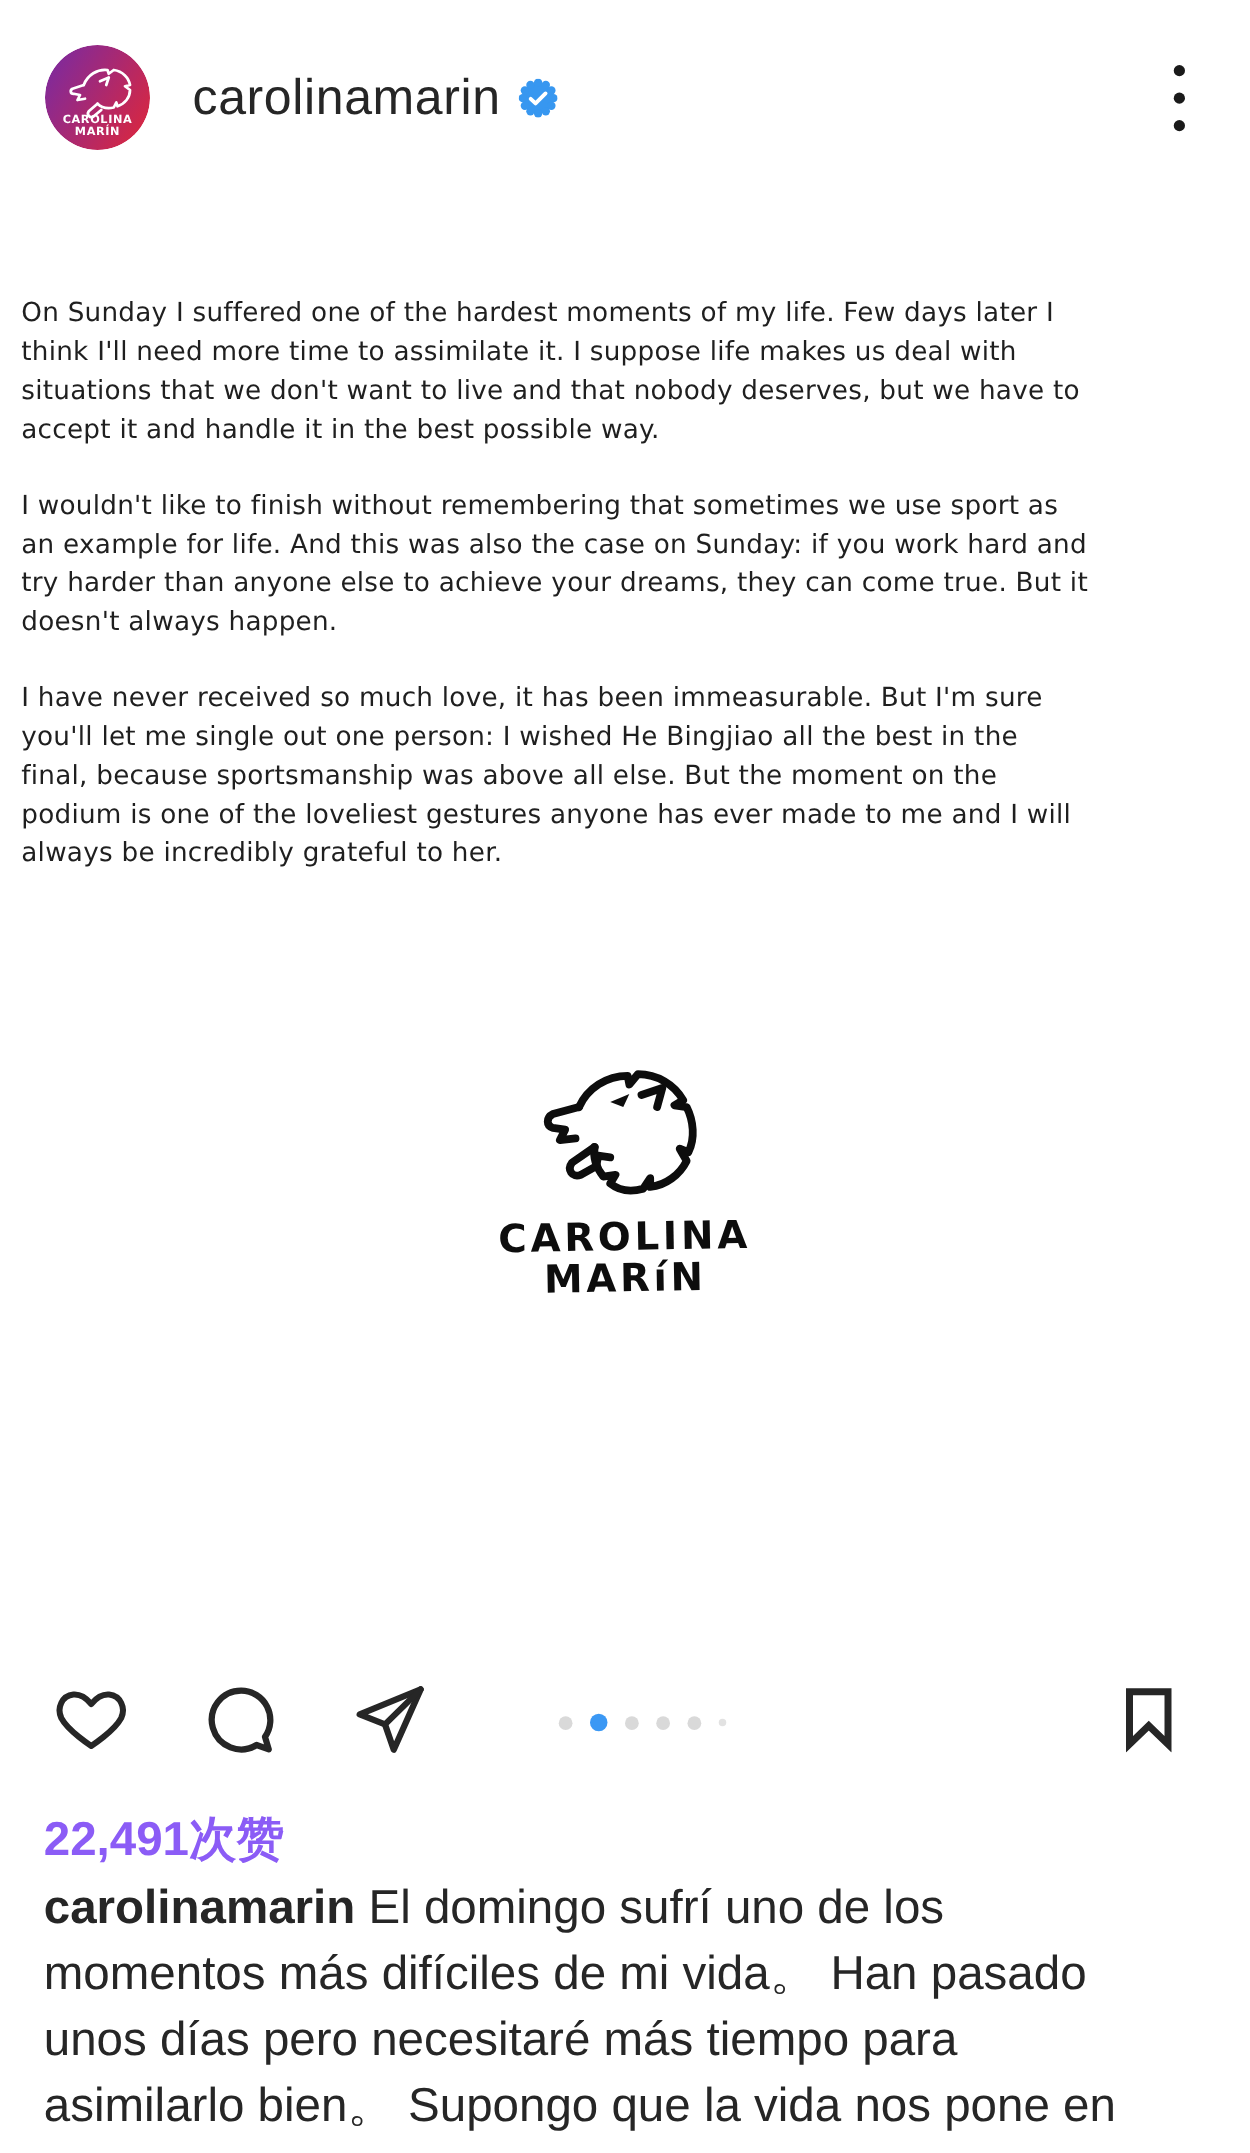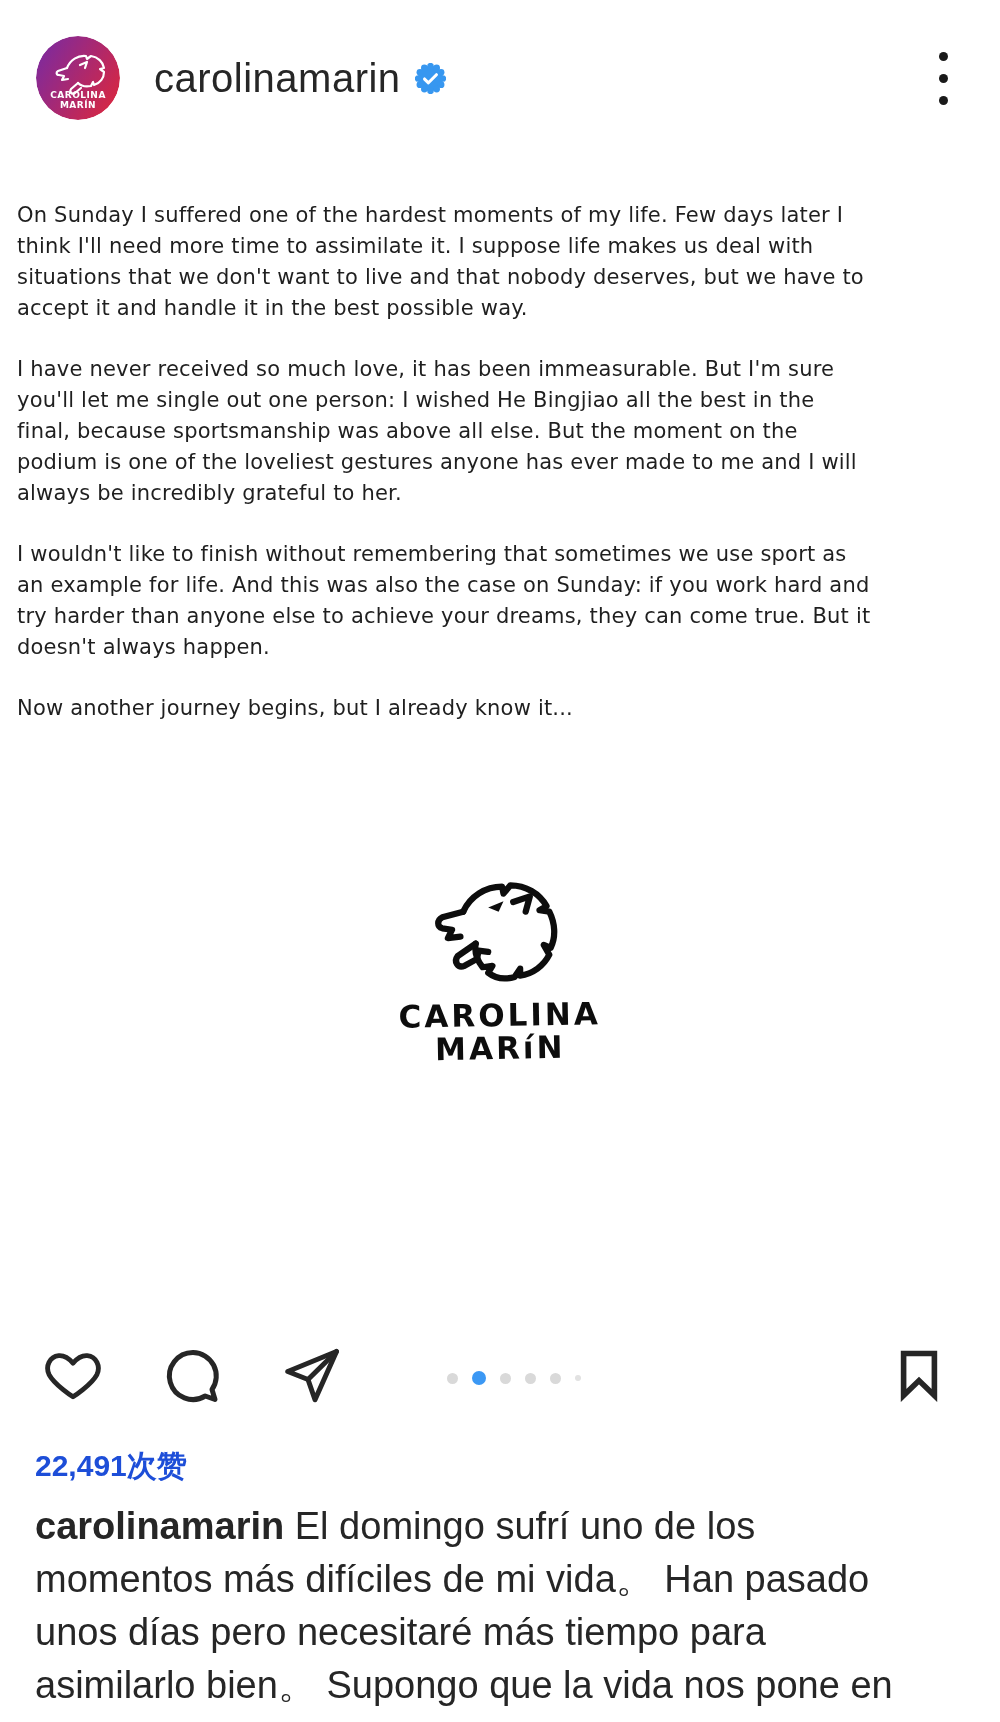--- a/index.html
+++ b/index.html
@@ -10,21 +10,21 @@
   }
   
   .header{display:flex;align-items:center;padding:36px 48px 0 36px;}
   .avatar{width:84px;height:84px;border-radius:50%;overflow:hidden;flex:0 0 auto;cursor:pointer;}
   .avatar svg{display:block;}
   .username{margin-left:34px;font-size:40px;font-weight:500;color:#262626;letter-spacing:.5px;cursor:pointer;}
   .badge{margin-left:14px;width:31px;height:31px;flex:0 0 auto;}
   .kebab{margin-left:auto;display:flex;flex-direction:column;align-items:center;gap:13px;padding:6px 4px;cursor:pointer;}
   .kebab span{width:9px;height:9px;border-radius:50%;background:#1a1a1a;display:block;}
   
-  .post-image{margin-top:80px;}
+  .post-image{margin-top:115px;}
   .statement{padding:0 28px 0 17px;}
   .statement p{
     margin:0 0 30px 0;
     font-family:"DejaVu Sans", sans-serif;
     font-size:21px;line-height:31px;color:#1f1f1f;
     white-space:pre-line;letter-spacing:.2px;
   }
   .logo-block{margin-top:146px;text-align:center;}
   .logo-block svg{display:inline-block;}
   .logo-text{
@@ -40,21 +40,21 @@
   .act.like{left:44px;}
   .act.comment{left:163px;}
   .act.share{left:282px;}
   .act.save{right:53px;}
   .dots{position:absolute;left:50%;top:33px;transform:translateX(-50%);
         display:flex;align-items:center;gap:14px;margin-left:14px;}
   .dot{width:11px;height:11px;border-radius:50%;display:block;}
   .dot.active{width:14px;height:14px;}
   .dot.small{width:6px;height:6px;}
   
-  .likes{position:absolute;top:1446px;left:35px;font-size:30px;font-weight:600;color:#1d4ed8;cursor:pointer;}
+  .likes{position:absolute;top:1446px;left:35px;font-size:38px;font-weight:600;color:#8b5cf6;cursor:pointer;}
   .caption{position:absolute;top:1500px;left:35px;width:952px;
            font-size:38px;line-height:53px;color:#262626;white-space:pre-line;}
   .caption .cap-user{font-weight:700;cursor:pointer;}
 </style>
 </head>
 <body>
 
 <div class="header">
   <div class="avatar">
     <svg viewBox="0 0 84 84" width="84" height="84">
@@ -100,30 +100,29 @@
     <span></span>
   </div>
 </div>
 
 <div class="post-image">
   <div class="statement">
     <p>On Sunday I suffered one of the hardest moments of my life. Few days later I
 think I'll need more time to assimilate it. I suppose life makes us deal with
 situations that we don't want to live and that nobody deserves, but we have to
 accept it and handle it in the best possible way.</p>
+    <p>I wouldn't like to finish without remembering that sometimes we use sport as
+an example for life. And this was also the case on Sunday: if you work hard and
+try harder than anyone else to achieve your dreams, they can come true. But it
+doesn't always happen.</p>
     <p>I have never received so much love, it has been immeasurable. But I'm sure
 you'll let me single out one person: I wished He Bingjiao all the best in the
 final, because sportsmanship was above all else. But the moment on the
 podium is one of the loveliest gestures anyone has ever made to me and I will
 always be incredibly grateful to her.</p>
-    <p>I wouldn't like to finish without remembering that sometimes we use sport as
-an example for life. And this was also the case on Sunday: if you work hard and
-try harder than anyone else to achieve your dreams, they can come true. But it
-doesn't always happen.</p>
-    <p>Now another journey begins, but I already know it...</p>
   </div>
   <div class="logo-block">
     <svg viewBox="0 0 230 180" width="160" height="125">
       <g stroke="#0d0d0d" stroke-width="9" fill="none" stroke-linejoin="round" stroke-linecap="round">
         <path d="M62,60 C72,38 94,24 118,24 L120,34 L130,22 C152,22 172,34 182,52 L172,58 L186,60 C194,76 196,96 188,112 L178,108 L186,122 C178,138 162,150 144,152 L144,142 L136,154 C122,158 108,156 98,148 L104,138 L90,140 C82,130 78,118 80,106"></path>
         <path d="M62,60 L32,68 C24,72 24,82 32,84 L46,86 L40,98 L58,96"></path>
         <path d="M80,106 L54,124 C48,132 54,142 64,138 L82,128 L84,116 L98,118"></path>
         <path d="M134,46 L158,38 L152,60"></path>
       </g>
       <path d="M98,54 L120,45 L113,60 Z" fill="#0d0d0d"></path>

